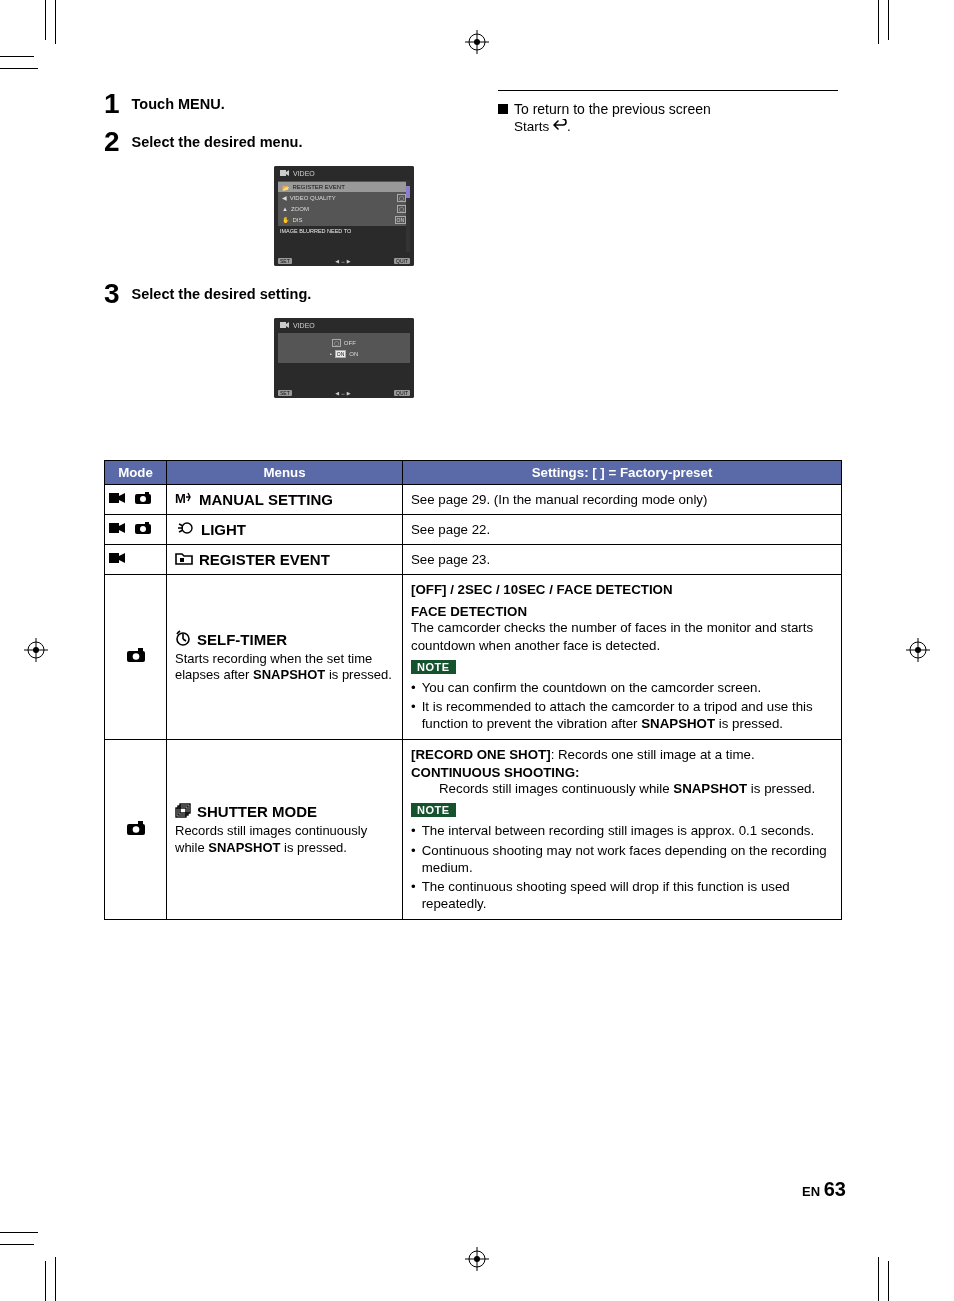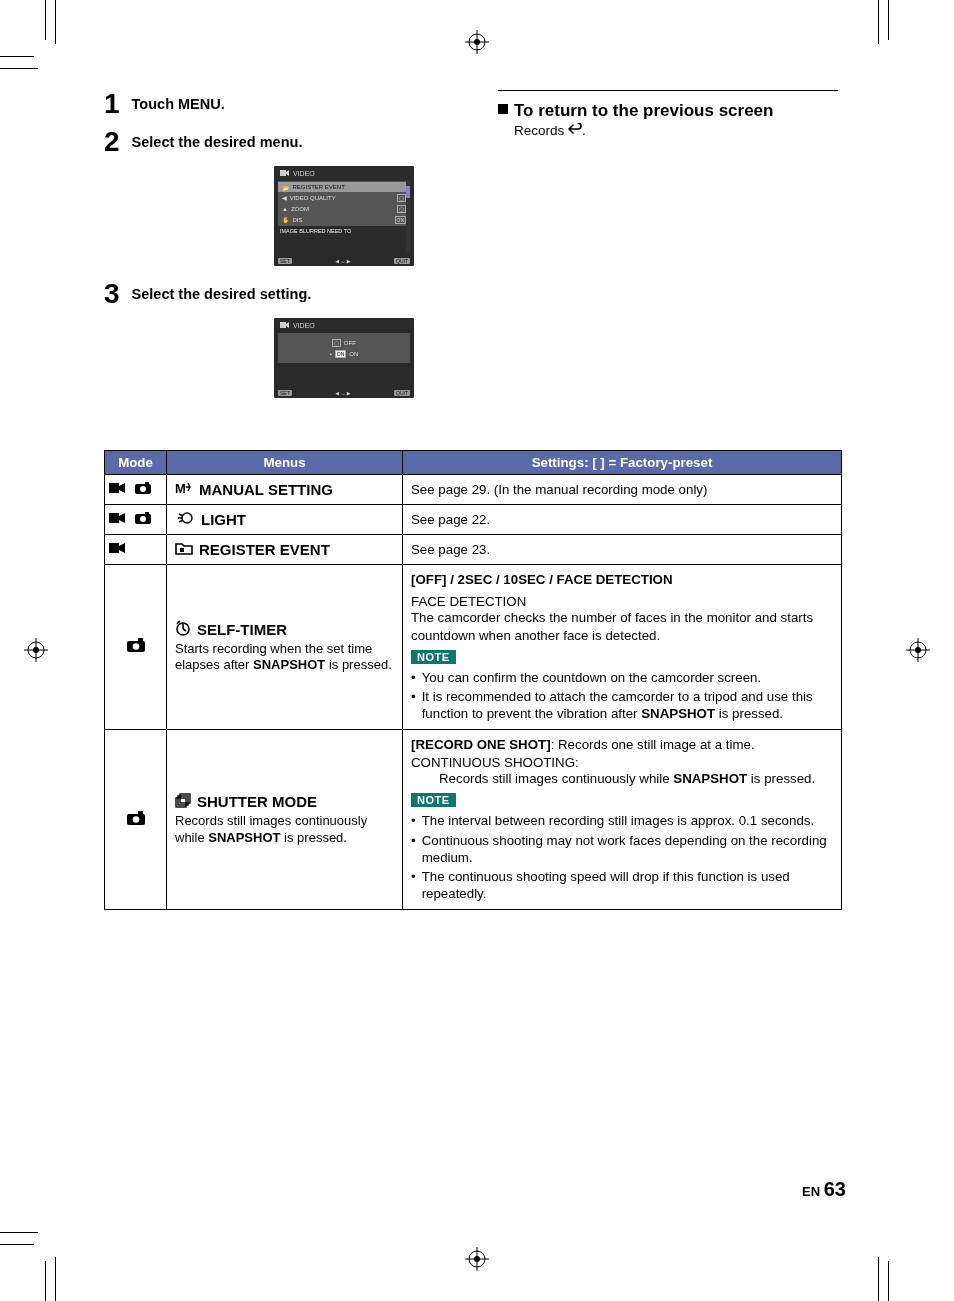--- a/index.html
+++ b/index.html
@@ -132,25 +132,25 @@
 
   .bullet-block {
     display: flex;
     gap: 6px;
     margin-bottom: 6px;
   }
   .bullet-block .sq {
     width: 10px; height: 10px; background:#000; flex:0 0 10px;
     margin-top: 3px;
   }
-  .bullet-block .hd { font-weight: bold; font-size: 17px; }
+  .bullet-block .hd { font-weight: normal; font-size: 14px; }
 
   
   .settings-table {
-    margin-top: 38px;
+    margin-top: 48px;
     border-collapse: collapse;
     width: 100%;
     font-size: 13.3px;
   }
   .settings-table th {
     background: #5a6aa8;
     color: #fff;
     font-weight: bold;
     border: 1px solid #000;
     padding: 4px 6px;
@@ -160,33 +160,33 @@
     border: 1px solid #000;
     padding: 6px 8px;
     vertical-align: middle;
   }
   .settings-table td.mode-cell { width: 62px; text-align: left; padding:6px 4px; }
   .settings-table td.menu-cell { width: 236px; }
   .menu-name { font-weight: bold; font-size: 15px; display: flex; align-items:center; gap:6px; }
   .menu-desc { font-size: 13px; line-height: 1.25; margin-top:2px; }
   .note-badge {
     display: inline-block;
-    background: #0f766e;
+    background: #14532d;
     color: #fff;
     font-size: 11px;
     font-weight: bold;
     padding: 1px 6px;
     letter-spacing: 0.5px;
     margin: 6px 0 3px 0;
   }
   .dot-list { list-style: none; padding-left: 0; }
   .dot-list li { display:flex; gap:6px; line-height:1.3; margin-top:2px; }
   .dot-list li::before { content:"•"; flex:0 0 auto; }
   .sett-head { font-weight: bold; line-height:1.3; }
-  .sett-sub { font-weight: normal; margin-top:6px; }
+  .sett-sub { font-weight: bold; margin-top:6px; }
   .indent { padding-left: 28px; display:block; }
 
   .page-num {
     position: absolute;
     right: 108px;
     bottom: 100px;
     font-size: 13px;
   }
   .page-num .big { font-size: 20px; font-weight: bold; }
 
@@ -336,21 +336,21 @@
     </div>
 
     <div class="col-right">
       <div class="bullet-block">
         <div class="sq"></div>
         <div>
           <div class="hd">To return to the previous screen</div>
         </div>
       </div>
       <div class="sub" style="padding-left:16px; font-size:13.5px; margin-top:-4px; margin-bottom:10px;">
-        <span>Records </span><span class="icon"><svg width="14" height="12" viewBox="0 0 14 12">
+        <span>Starts </span><span class="icon"><svg width="14" height="12" viewBox="0 0 14 12">
               <path d="M5 2 L1 6 L5 10 M1 6 H10 A3 3 0 0 0 10 0" fill="none" stroke="#000" stroke-width="1.6" stroke-linecap="round" stroke-linejoin="round"></path>
             </svg></span><span>.</span>
       </div>
 
     </div>
   </div>
 
   <table class="settings-table">
     <thead>
       <tr>

